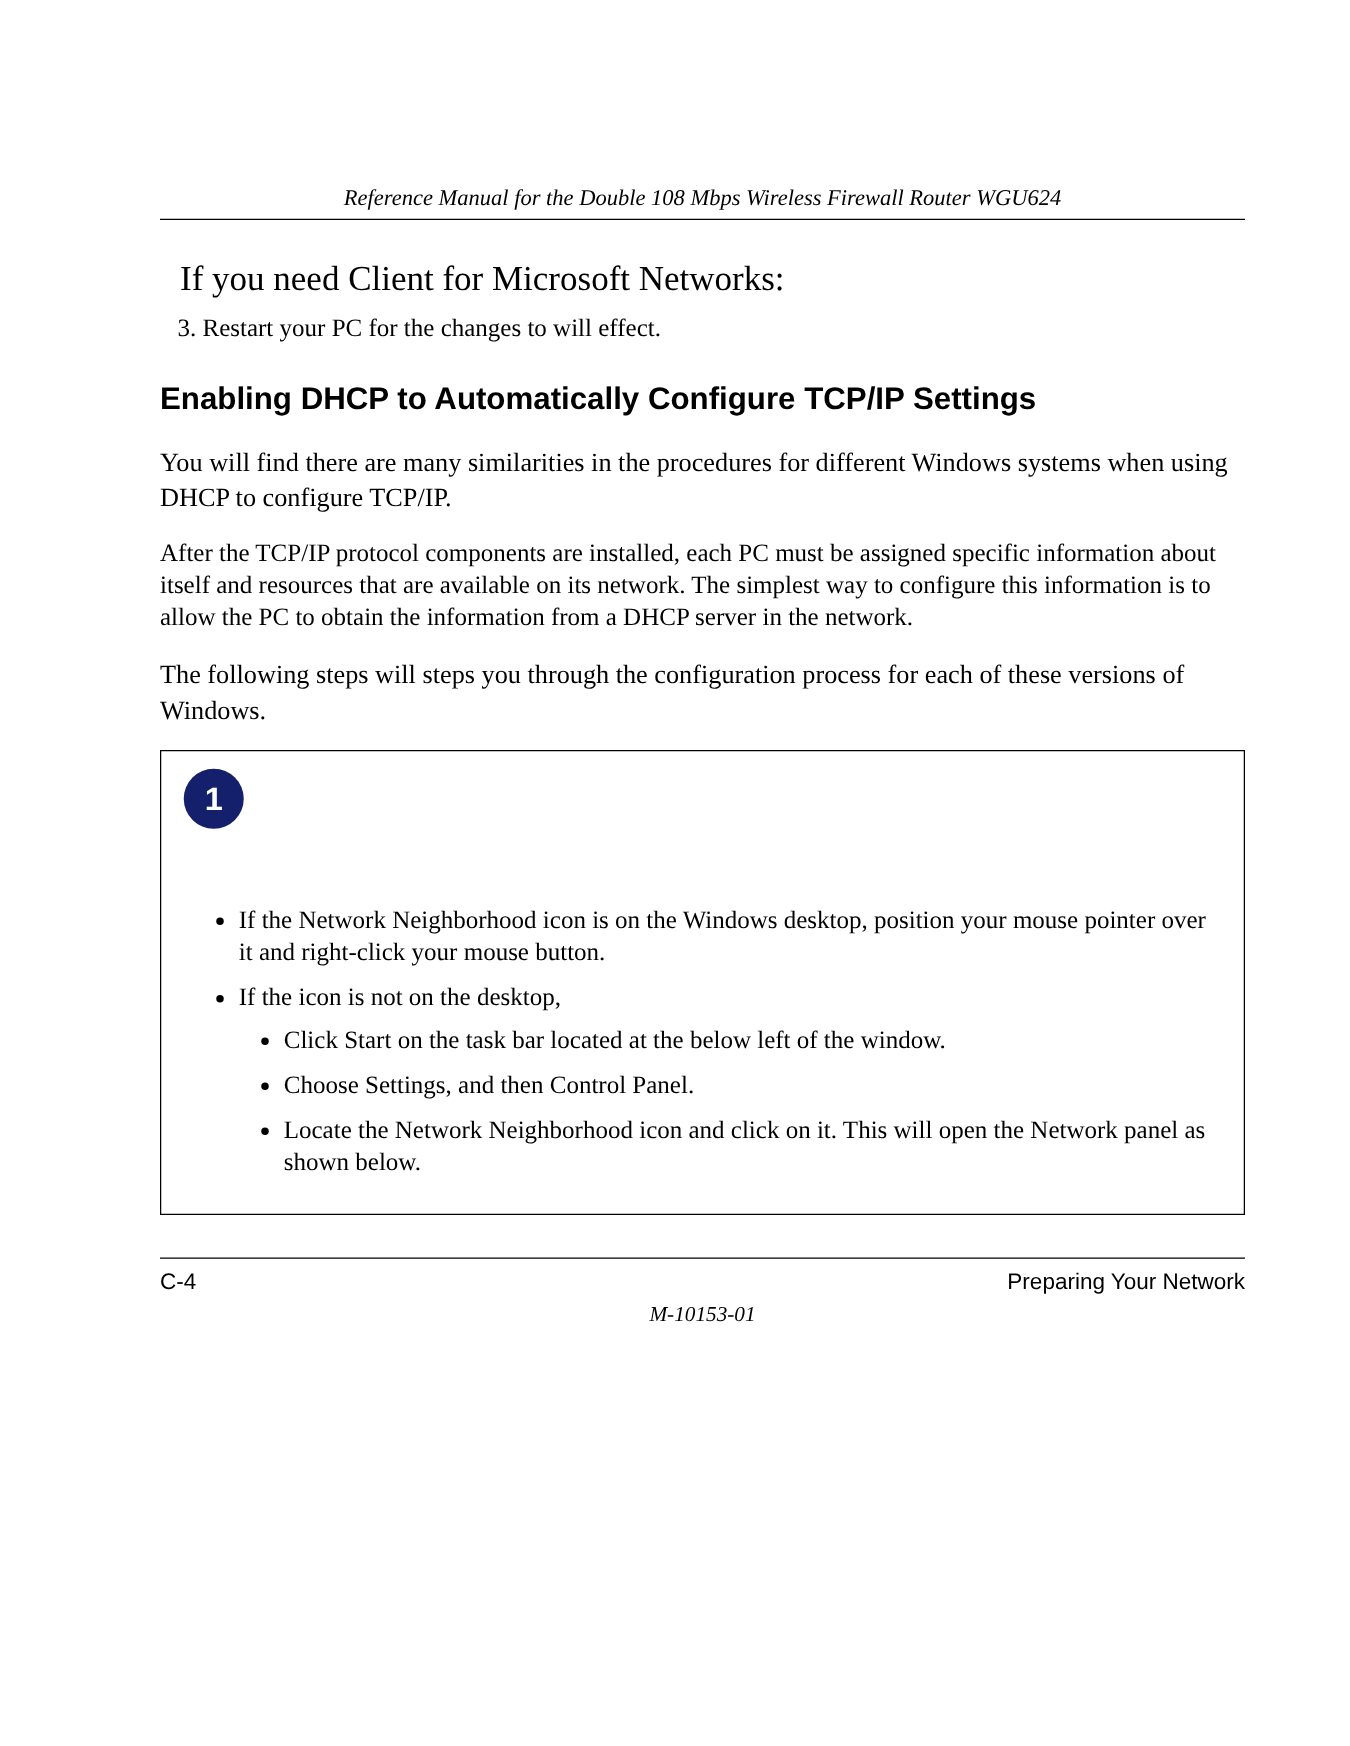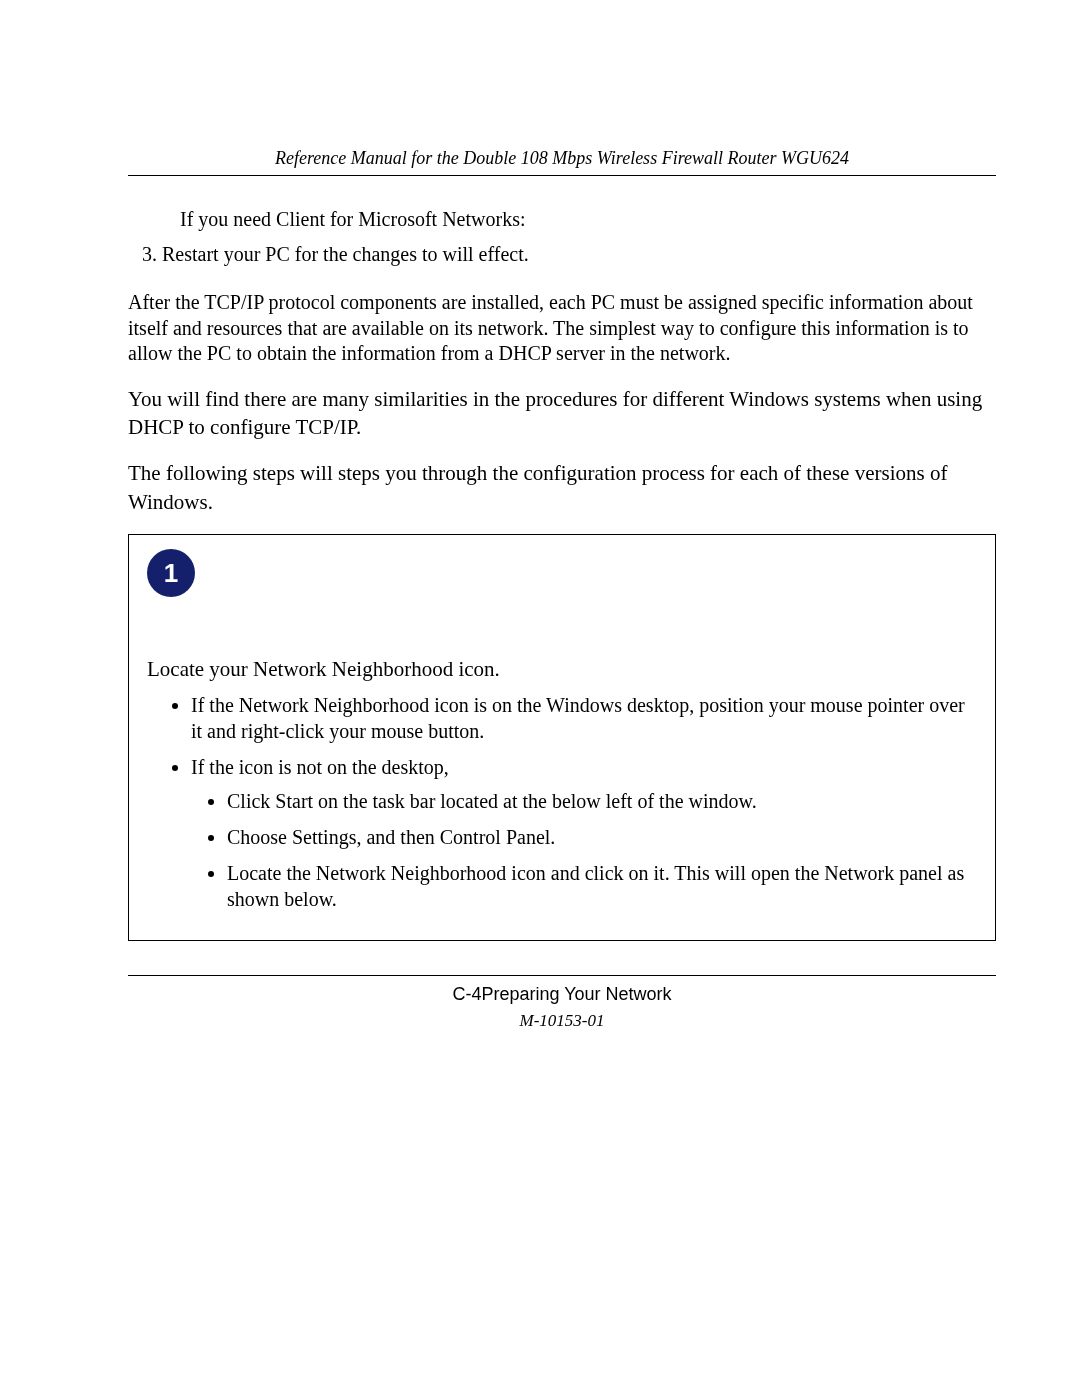--- a/index.html
+++ b/index.html
@@ -20,22 +20,22 @@
     font-size: 18px;
     font-family: "Times New Roman", Times, serif;
     margin-bottom: 6px;
   }
   .header-rule {
     border: none;
     border-top: 1.5px solid #000;
     margin: 0 0 32px 0;
   }
   .intro-line {
-    margin: 0 0 12px 52px;
-    font-size: 20px;
+    margin: 0 0 12px 16px;
+    font-size: 28px;
   }
   ol.letter-list {
     list-style-type: lower-alpha;
     margin: 0 0 12px 34px;
     padding-left: 48px;
     font-size: 20px;
   }
   ol.letter-list li {
     padding-left: 6px;
     margin-bottom: 8px;
@@ -106,21 +106,21 @@
     margin-bottom: 10px;
     line-height: 1.3;
   }
   .footer-rule {
     border: none;
     border-top: 1.5px solid #000;
     margin: 34px 0 8px 0;
   }
   .footer-row {
     display: flex;
-    justify-content: center;
+    justify-content: space-between;
     font-family: Arial, Helvetica, sans-serif;
     font-size: 18px;
   }
   .doc-id {
     text-align: center;
     font-style: italic;
     font-family: "Times New Roman", Times, serif;
     font-size: 17px;
     margin-top: 6px;
   }
@@ -133,28 +133,28 @@
   <div class="header-title">Reference Manual for the Double 108 Mbps Wireless Firewall Router WGU624</div>
   <hr class="header-rule">
 
   <p class="intro-line">If you need Client for Microsoft Networks:</p>
 
 
   <ol class="num-continue" start="3">
     <li>Restart your PC for the changes to will effect.</li>
   </ol>
 
+  <h2 class="section-heading">Enabling DHCP to Automatically Configure TCP/IP Settings</h2>
 
+  <p class="body-serif larger">You will find there are many similarities in the procedures for different Windows systems when using DHCP to configure TCP/IP.</p>
   <p class="body-serif">After the TCP/IP protocol components are installed, each PC must be assigned specific information about itself and resources that are available on its network. The simplest way to configure this information is to allow the PC to obtain the information from a DHCP server in the network.</p>
-  <p class="body-serif larger">You will find there are many similarities in the procedures for different Windows systems when using DHCP to configure TCP/IP.</p>
   <p class="body-serif larger">The following steps will steps you through the configuration process for each of these versions of Windows.</p>
 
   <div class="step-box">
     <div class="step-badge">1</div>
-    <div class="step-intro">Locate your Network Neighborhood icon.</div>
     <ul class="bullets">
       <li>If the Network Neighborhood icon is on the Windows desktop, position your mouse pointer over it and right-click your mouse button.</li>
       <li>
         <span>If the icon is not on the desktop,</span>
         <ul class="sub-bullets">
           <li>Click Start on the task bar located at the below left of the window.</li>
           <li>Choose Settings, and then Control Panel.</li>
           <li>Locate the Network Neighborhood icon and click on it. This will open the Network panel as shown below.</li>
         </ul>
       </li>

